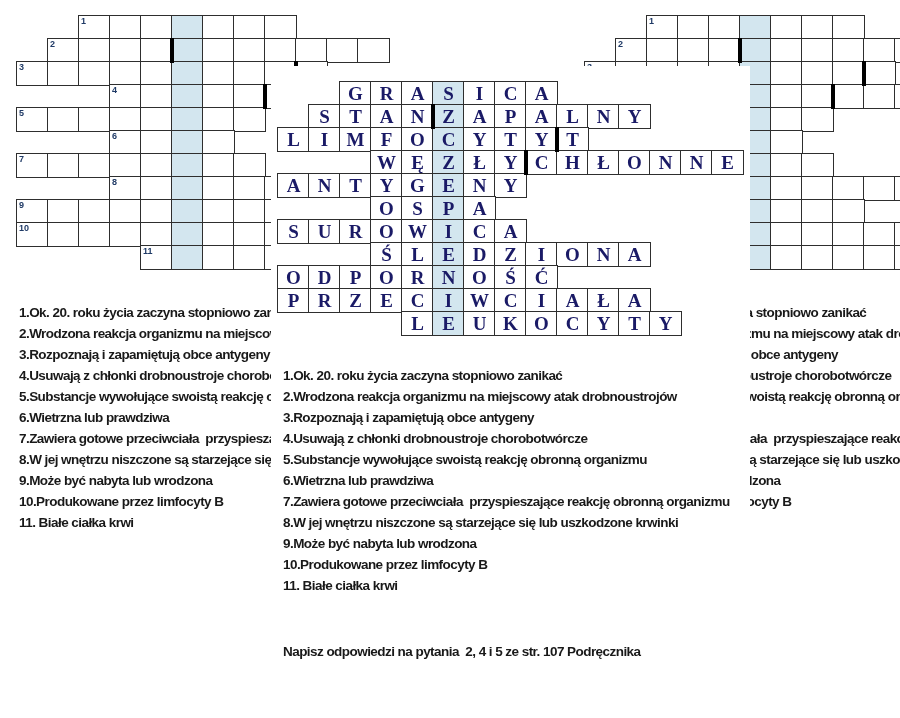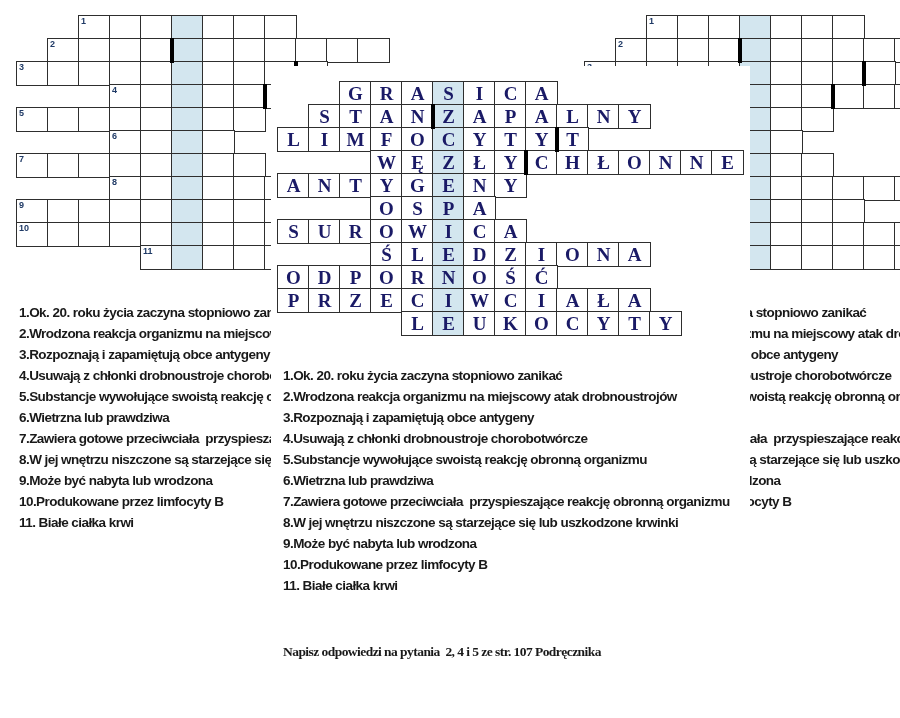--- a/index.html
+++ b/index.html
@@ -24,21 +24,21 @@
   }
   .rownum{
     position:absolute;top:0px;left:2px;
     font-size:9px;font-weight:bold;color:var(--rowlabel,#1f3a66);line-height:10px;
   }
   .sep{position:absolute;width:4.5px;background:var(--sep,#000);z-index:3;}
   .clue{
     position:absolute;white-space:pre;font-weight:bold;font-size:13.5px;
     letter-spacing:-0.55px;color:var(--cluetext,#191919);line-height:16px;
   }
-  .note{left:12px;top:578px;font-family:Liberation Serif, serif;}
+  .note{left:12px;top:578px;}
 </style>
 </head>
 <body>
 
 <div id="panel-left" class="panel">
     <div class="cell" style="left: 78px; top: 15px;">
       <span class="rownum">1</span>
     </div>
     <div class="cell" style="left: 109px; top: 15px;"></div>
     <div class="cell" style="left: 140px; top: 15px;"></div>

